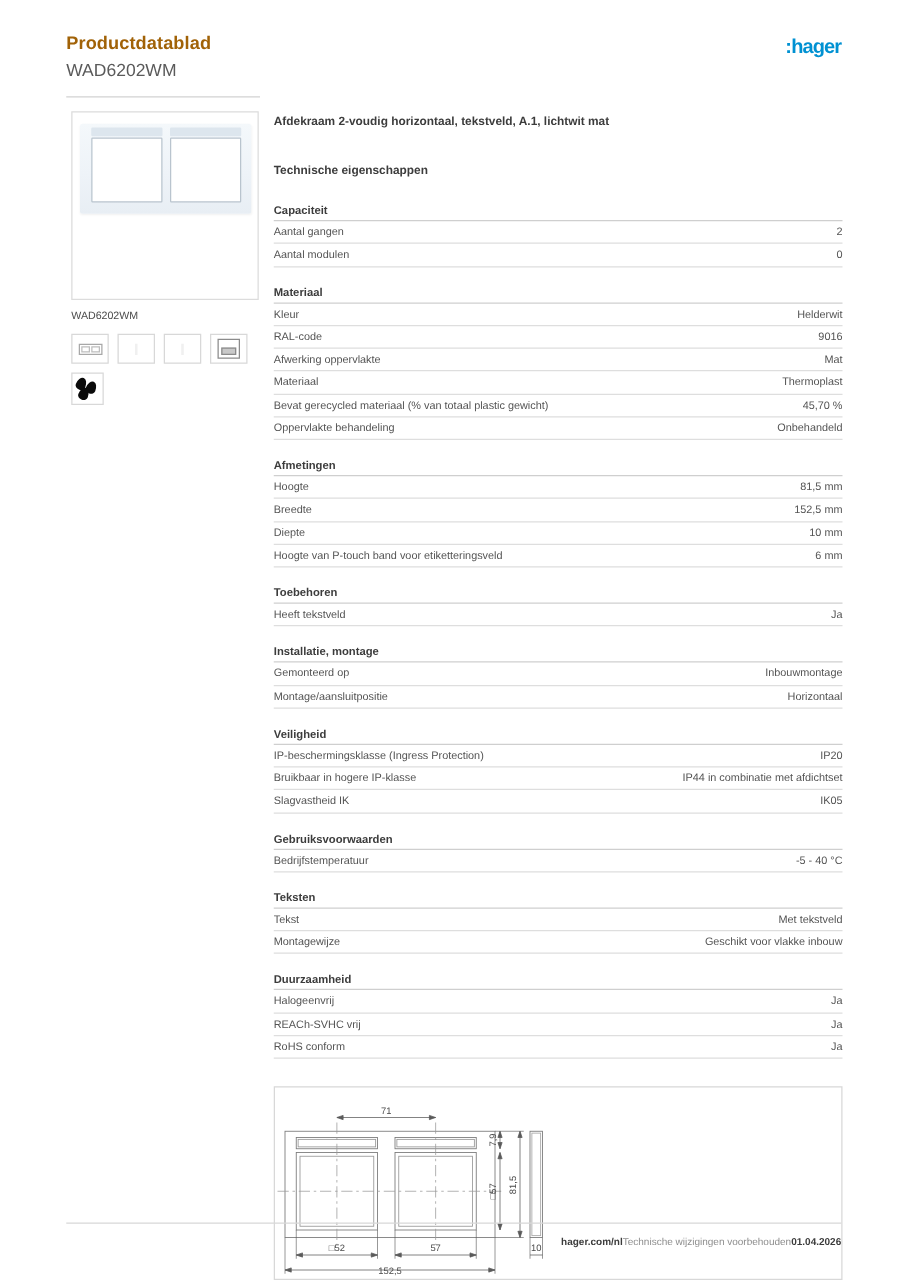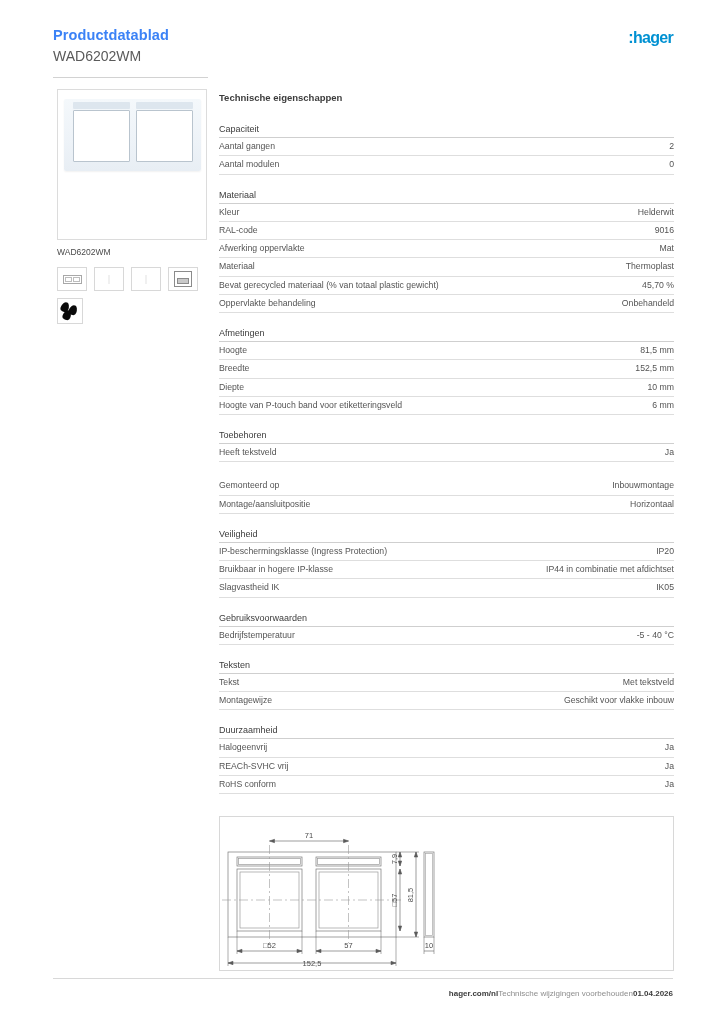--- a/index.html
+++ b/index.html
@@ -17,21 +17,21 @@
 
   
   .header {
     position: absolute;
     left: 53px; top: 26px; width: 620px;
   }
   .header-row {
     display: flex; align-items: flex-start; justify-content: space-between;
   }
   .doc-title {
-    font-size: 14.5px; font-weight: bold; color: #3b82f6;
+    font-size: 14.5px; font-weight: bold; color: #a16207;
     line-height: 1.35; letter-spacing: .1px;
   }
   .doc-subtitle {
     font-size: 14px; font-weight: normal; color: #5a5a5a;
     line-height: 1.35; margin-top: 1px;
   }
   .logo {
     font-size: 16px; font-weight: bold; color: #0091d2;
     letter-spacing: -.7px; line-height: 1; margin-top: 4px;
   }
@@ -132,21 +132,21 @@
   .product-heading {
     font-size: 9.5px; font-weight: bold; color: #3c3c3c;
     margin-bottom: 28px;
   }
   .section-title {
     font-size: 9.5px; font-weight: bold; color: #3c3c3c;
     margin-bottom: 21px;
   }
   .group { margin-bottom: 15px; }
   .group-title {
-    font-size: 9px; font-weight: normal; color: #3c3c3c;
+    font-size: 9px; font-weight: bold; color: #3c3c3c;
     padding-bottom: 3px;
     border-bottom: 1px solid #cfcfcf;
     margin-bottom: 0;
   }
   .spec-row {
     display: flex; justify-content: space-between; align-items: baseline;
     font-size: 8.7px; color: #545454;
     padding: 3.2px 0 3.2px 0;
     border-bottom: 1px solid #dedede;
     line-height: 1.25;
@@ -234,20 +234,21 @@
           <span class="drop d2"></span>
           <span class="drop d3"></span>
       </div>
     </div>
   </div>
 
 </div>
 
 <div class="main-col">
 
+  <div class="product-heading">Afdekraam 2-voudig horizontaal, tekstveld, A.1, lichtwit mat</div>
   <div class="section-title">Technische eigenschappen</div>
 
   <div id="spec-groups">
       <div class="group">
         <div class="group-title">Capaciteit</div>
         <div class="spec-row">
           <div class="spec-label">Aantal gangen</div>
           <div class="spec-value">2</div>
         </div>
         <div class="spec-row">
@@ -302,20 +303,21 @@
         </div>
       </div>
       <div class="group">
         <div class="group-title">Toebehoren</div>
         <div class="spec-row">
           <div class="spec-label">Heeft tekstveld</div>
           <div class="spec-value">Ja</div>
         </div>
       </div>
       <div class="group">
+        <div class="group-title">Installatie, montage</div>
         <div class="spec-row">
           <div class="spec-label">Gemonteerd op</div>
           <div class="spec-value">Inbouwmontage</div>
         </div>
         <div class="spec-row">
           <div class="spec-label">Montage/aansluitpositie</div>
           <div class="spec-value">Horizontaal</div>
         </div>
       </div>
       <div class="group">

